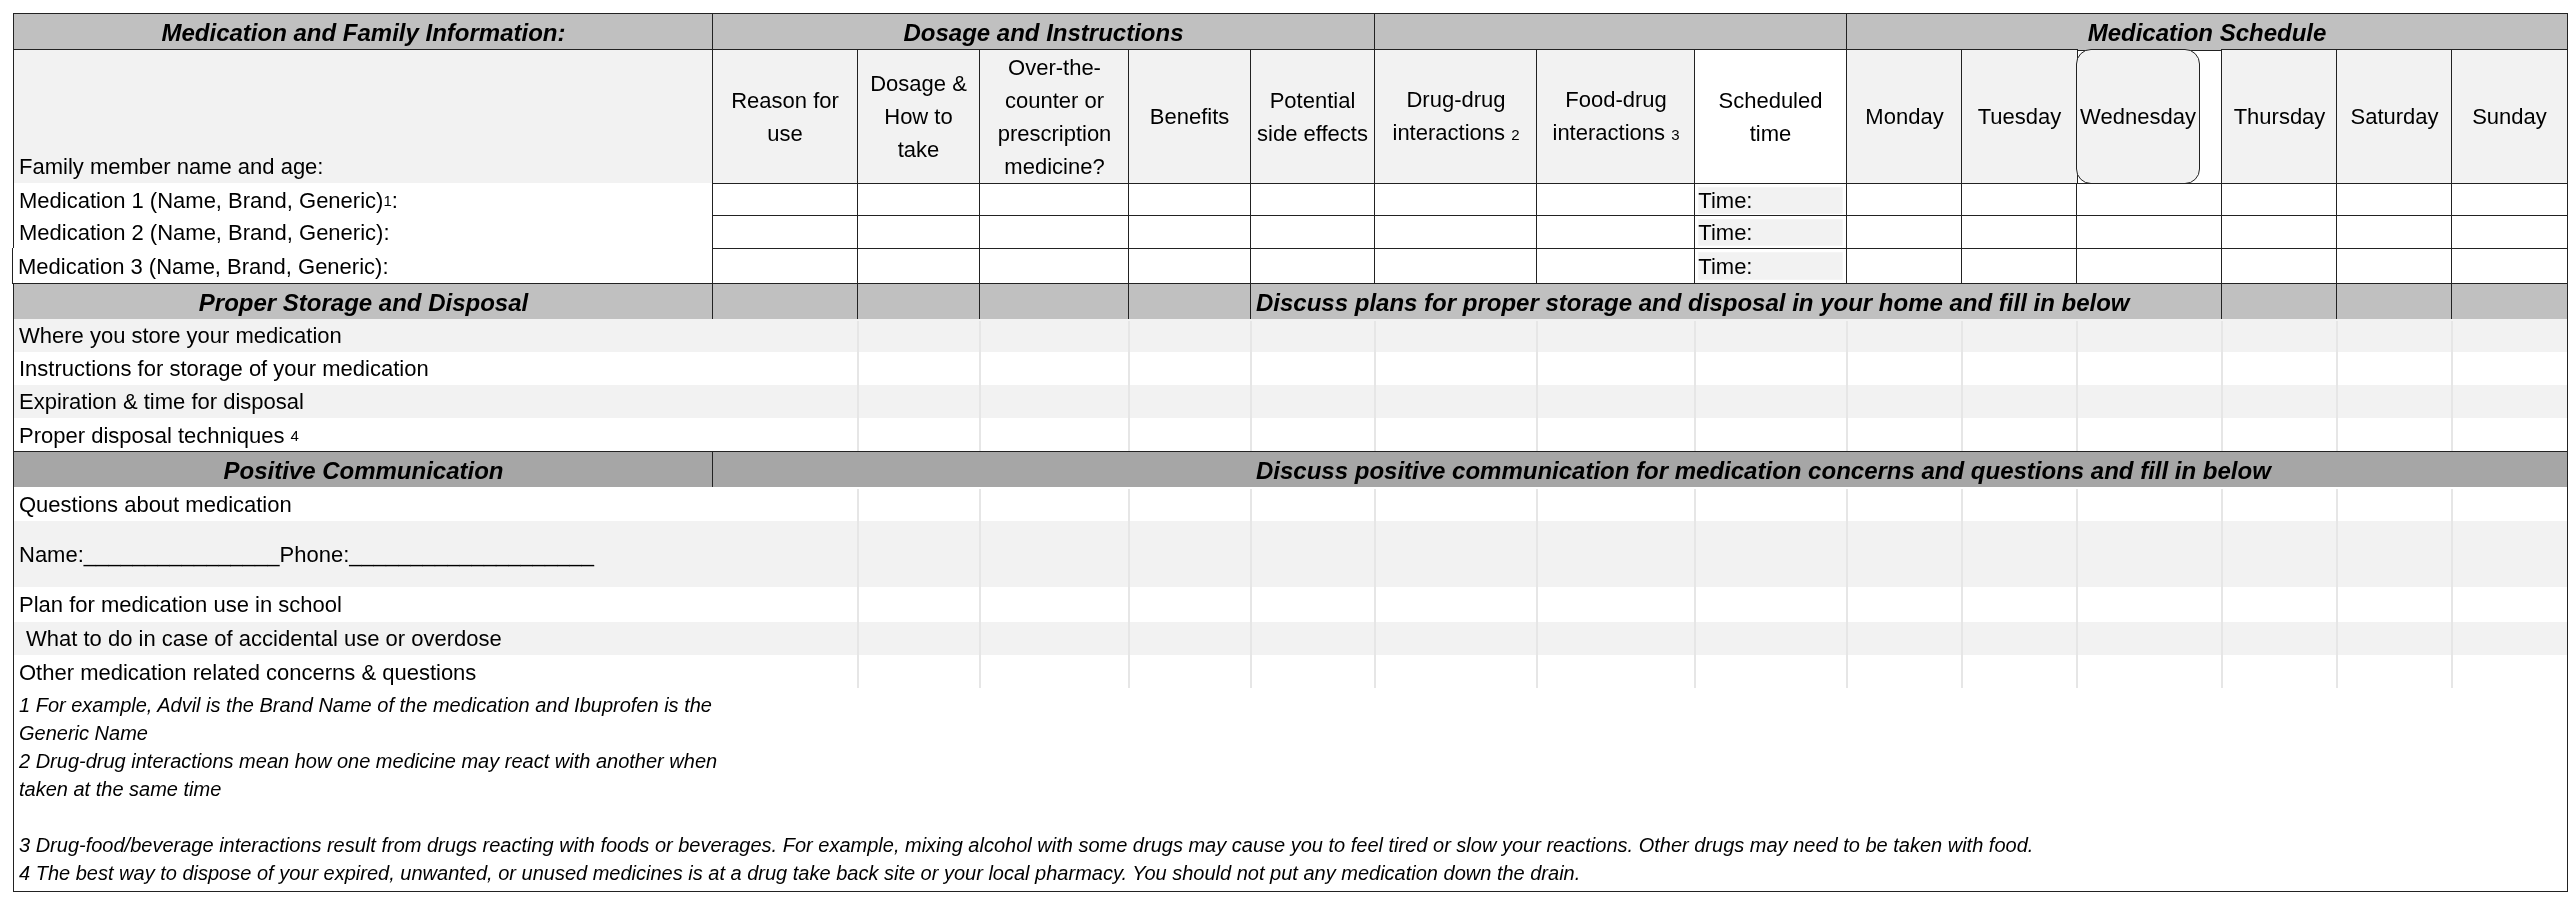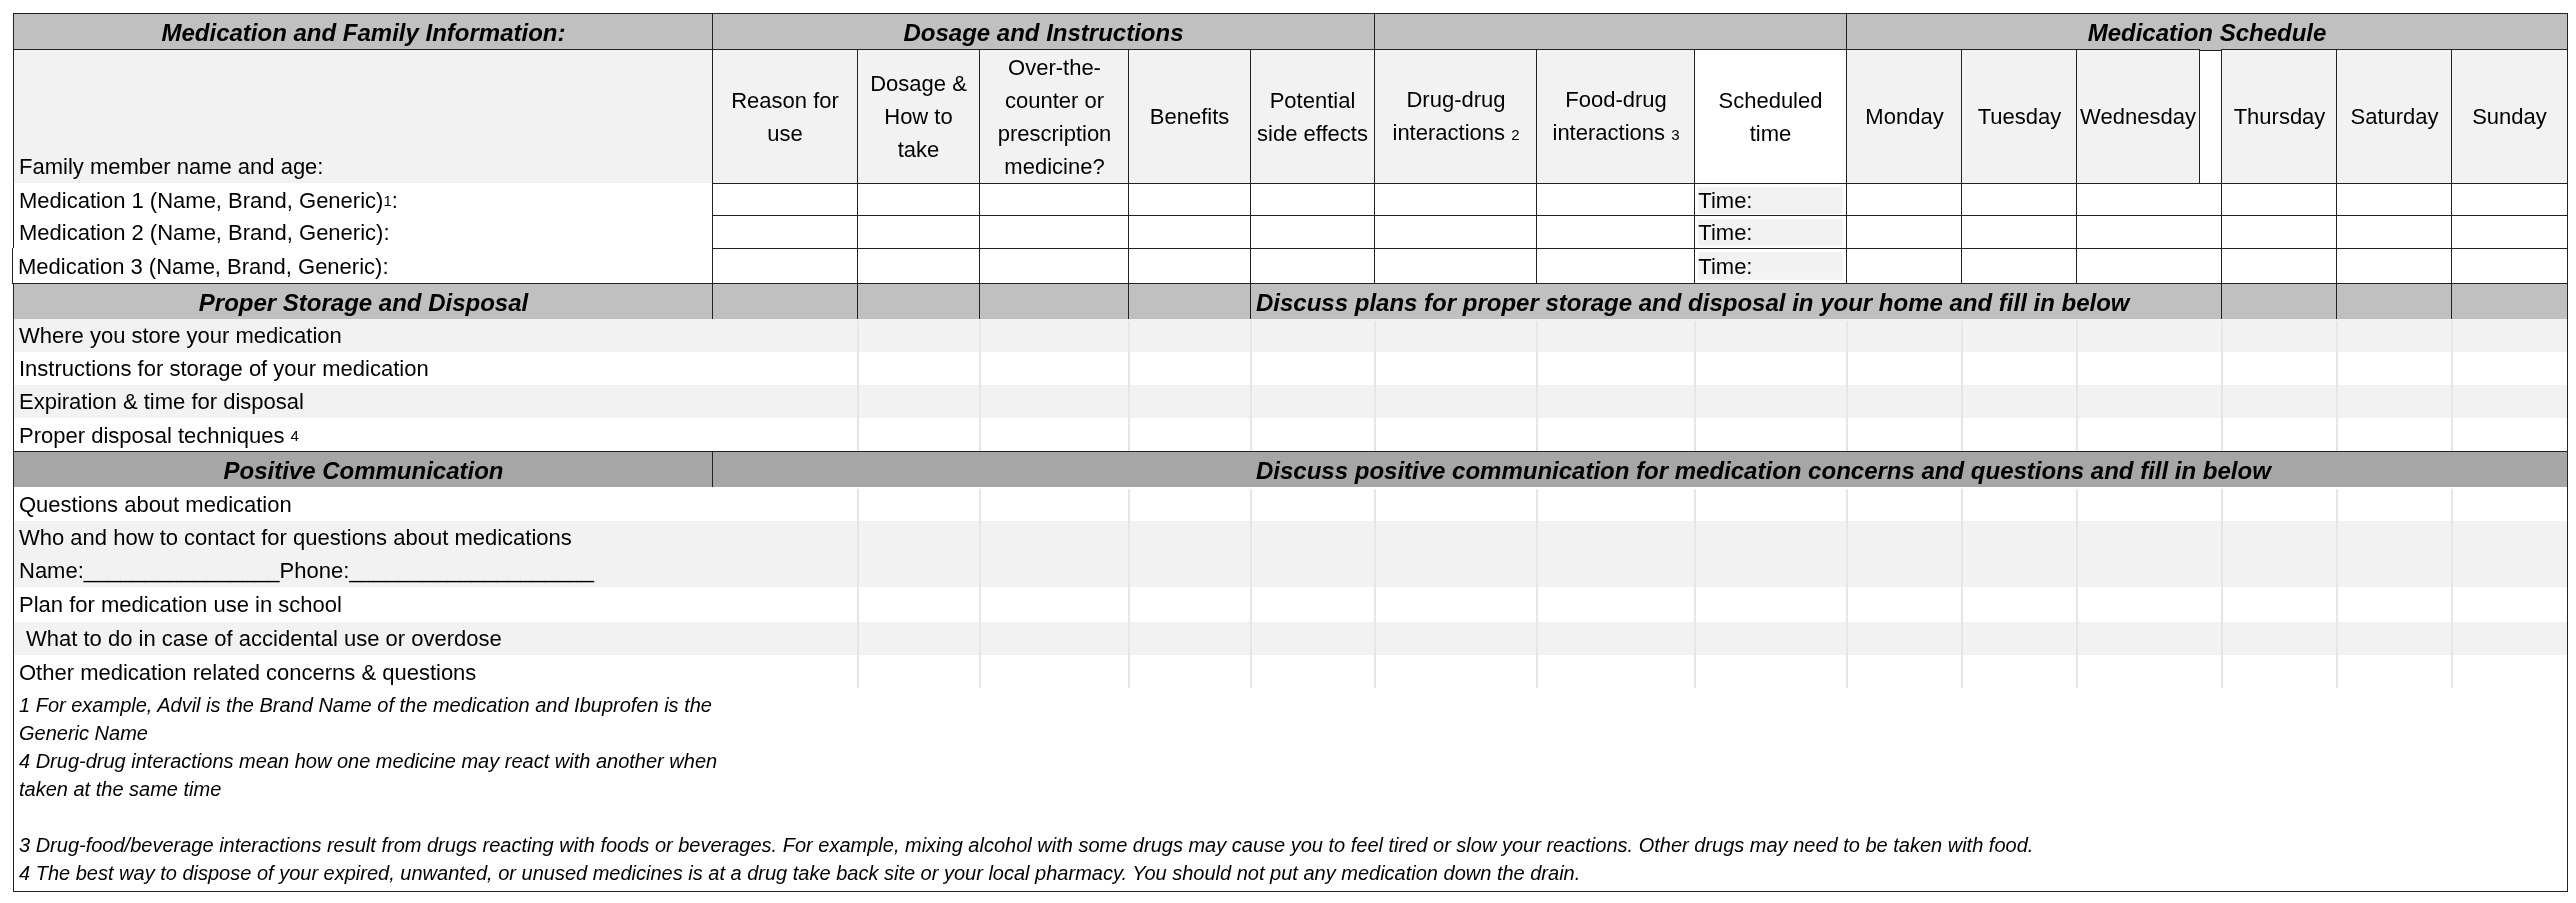--- a/index.html
+++ b/index.html
@@ -65,21 +65,21 @@
 </div>
 <div class="cell b colhead white" style="left:1694px;top:49px;width:153px;height:135px;">
     <span>Scheduled time</span>
   </div>
 <div class="cell b colhead" style="left:1846px;top:49px;width:117px;height:135px;">
     <span>Monday</span>
   </div>
 <div class="cell b colhead" style="left:1961px;top:49px;width:117px;height:135px;">
     <span>Tuesday</span>
   </div>
-<div class="cell b colhead" style="left:2076px;top:49px;width:124px;height:135px;">
+<div class="cell b colhead" style="left:2076px;top:49px;width:124px;height:135px;border-radius:15px;">
     <span>Wednesday</span>
   </div>
 <div class="cell b colhead" style="left:2221px;top:49px;width:117px;height:135px;">
     <span>Thursday</span>
   </div>
 <div class="cell b colhead" style="left:2336px;top:49px;width:117px;height:135px;">
     <span>Saturday</span>
   </div>
 <div class="cell b colhead" style="left:2451px;top:49px;width:117px;height:135px;">
     <span>Sunday</span>
@@ -187,21 +187,20 @@
 <div class="cell b hdr hdr-dark" style="left:712px;top:451px;width:1856px;height:38px;justify-content:flex-start;padding-left:543px;white-space:nowrap;">
   <span>Discuss positive communication for medication concerns and questions and fill in below</span>
 </div>
 
 <div class="cell label white" style="left:13px;top:487px;width:701px;height:35px;border-left:1.6px solid #222;border-right:1.6px solid #222;">
   <span>Questions about medication</span>
 </div>
 <div class="cell white" style="left:712px;top:487px;width:1856px;height:35px;border-right:1.6px solid #222;"></div>
 
 <div class="cell label grey" style="left:13px;top:521px;width:701px;height:66px;border-left:1.6px solid #222;border-right:1.6px solid #222;flex-direction:column;align-items:flex-start;justify-content:center;">
-  <span>Who and how to contact for questions about medications</span>
   <span>Name:________________Phone:____________________</span>
 </div>
 <div class="cell grey" style="left:712px;top:521px;width:1856px;height:66px;border-right:1.6px solid #222;"></div>
 
 <div class="cell label white" style="left:13px;top:587px;width:701px;height:35px;border-left:1.6px solid #222;border-right:1.6px solid #222;">
   <span>Plan for medication use in school</span>
 </div>
 <div class="cell white" style="left:712px;top:587px;width:1856px;height:35px;border-right:1.6px solid #222;"></div>
 
 <div class="cell label grey" style="left:13px;top:622px;width:701px;height:33px;border-left:1.6px solid #222;border-right:1.6px solid #222;padding-left:12px;">
@@ -237,18 +236,18 @@
 <div class="thickline" style="left:1694px;top:489px;width:1.6px;height:199px;background:#e6e6e6;"></div>
 <div class="thickline" style="left:1846px;top:489px;width:1.6px;height:199px;background:#e6e6e6;"></div>
 <div class="thickline" style="left:1961px;top:489px;width:1.6px;height:199px;background:#e6e6e6;"></div>
 <div class="thickline" style="left:2076px;top:489px;width:1.6px;height:199px;background:#e6e6e6;"></div>
 <div class="thickline" style="left:2221px;top:489px;width:1.6px;height:199px;background:#e6e6e6;"></div>
 <div class="thickline" style="left:2336px;top:489px;width:1.6px;height:199px;background:#e6e6e6;"></div>
 <div class="thickline" style="left:2451px;top:489px;width:1.6px;height:199px;background:#e6e6e6;"></div>
 
 <div class="cell foot" style="left:13px;top:688px;width:2555px;height:204px;border:1.6px solid #222;border-top:none;background:#fff;">
   <p style="width:699px;">1 For example, Advil is the Brand Name of the medication and Ibuprofen is the Generic Name</p>
-  <p style="width:707px;">4 Drug-drug interactions mean how one medicine may react with another when taken at the same time</p>
+  <p style="width:707px;">2 Drug-drug interactions mean how one medicine may react with another when taken at the same time</p>
   <p style="height:28px;"></p>
   <p style="white-space:nowrap;">3 Drug-food/beverage interactions result from drugs reacting with foods or beverages. For example, mixing alcohol with some drugs may cause you to feel tired or slow your reactions. Other drugs may need to be taken with food.</p>
   <p style="white-space:nowrap;">4 The best way to dispose of your expired, unwanted, or unused medicines is at a drug take back site or your local pharmacy. You should not put any medication down the drain.</p>
 </div>
 
 
 </body></html>

